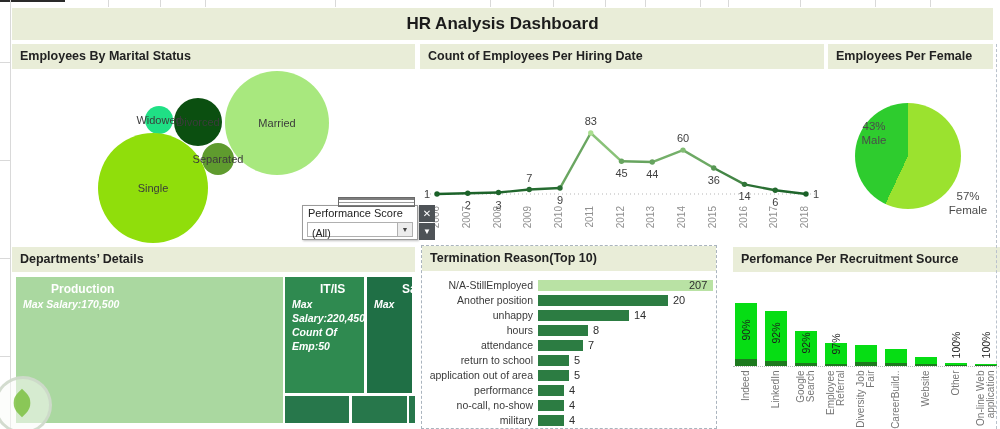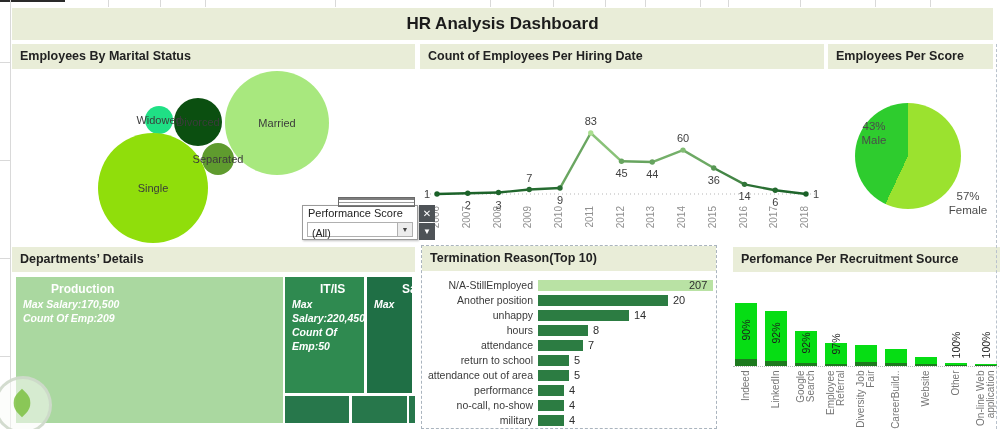--- a/index.html
+++ b/index.html
@@ -134,41 +134,40 @@
           <circle cx="324.5" cy="115.328" r="2.7" fill="rgb(49,117,56)"></circle>
           <text font-size="11" fill="#3f3f3f" x="324.5" y="131.328" text-anchor="middle">14</text>
           <circle cx="355.25" cy="121.28" r="2.7" fill="rgb(35,105,46)"></circle>
           <text font-size="11" fill="#3f3f3f" x="355.25" y="137.28" text-anchor="middle">6</text>
           <circle cx="386" cy="125" r="2.7" fill="rgb(26,97,40)"></circle>
           <text font-size="11" fill="#3f3f3f" x="393" y="129" text-anchor="start">1</text>
         </svg><div class="vlabel" style="left: -3px; top: 151px; width: 40px; height: 12px; text-align: right;">2006</div><div class="vlabel" style="left: 27.75px; top: 151px; width: 40px; height: 12px; text-align: right;">2007</div><div class="vlabel" style="left: 58.5px; top: 151px; width: 40px; height: 12px; text-align: right;">2008</div><div class="vlabel" style="left: 89.25px; top: 151px; width: 40px; height: 12px; text-align: right;">2009</div><div class="vlabel" style="left: 120px; top: 151px; width: 40px; height: 12px; text-align: right;">2010</div><div class="vlabel" style="left: 150.75px; top: 151px; width: 40px; height: 12px; text-align: right;">2011</div><div class="vlabel" style="left: 181.5px; top: 151px; width: 40px; height: 12px; text-align: right;">2012</div><div class="vlabel" style="left: 212.25px; top: 151px; width: 40px; height: 12px; text-align: right;">2013</div><div class="vlabel" style="left: 243px; top: 151px; width: 40px; height: 12px; text-align: right;">2014</div><div class="vlabel" style="left: 273.75px; top: 151px; width: 40px; height: 12px; text-align: right;">2015</div><div class="vlabel" style="left: 304.5px; top: 151px; width: 40px; height: 12px; text-align: right;">2016</div><div class="vlabel" style="left: 335.25px; top: 151px; width: 40px; height: 12px; text-align: right;">2017</div><div class="vlabel" style="left: 366px; top: 151px; width: 40px; height: 12px; text-align: right;">2018</div></div>
   </div>
 
   <div class="panel" id="panel-gender" style="left:828px;top:44px;width:165px;height:200px;">
-    <div class="panel-header">Employees Per Score</div>
+    <div class="panel-header">Employees Per Female</div>
     <div class="panel-body" id="gender-body">
       <div class="pie" id="gender-pie" style="left: 27px; top: 34px; width: 106px; height: 106px; background: conic-gradient(rgb(155, 226, 47) 0deg, rgb(155, 226, 47) 205.2deg, rgb(46, 204, 46) 205.2deg, rgb(46, 204, 46) 360deg);"></div>
       <div class="pie-label" style="left:22px;top:50px;width:48px;">
         <div>43%</div>
           <div>Male</div>
       </div>
       <div class="pie-label" style="left:116px;top:120px;width:48px;">
         <div>57%</div>
           <div>Female</div>
       </div>
     </div>
   </div>
 
   <div class="panel" id="panel-departments" style="left:12px;top:247px;width:403px;height:182px;">
     <div class="panel-header">Departments’ Details</div>
     <div class="panel-body" id="departments-body">
         <div class="tm-cell" style="left: 4px; top: 5px; width: 267px; height: 146px; background: rgb(170, 216, 160);">
           <div class="tm-title">Production</div>
           <div class="tm-line">Max Salary:170,500</div>
-          <div class="tm-line">Count Of Emp:209</div>
         </div>
         <div class="tm-cell" style="left: 273px; top: 5px; width: 79px; height: 116px; background: rgb(47, 138, 80);">
           <div class="tm-title">IT/IS</div>
           <div class="tm-line">Max</div>
           <div class="tm-line">Salary:220,450</div>
           <div class="tm-line">Count Of Emp:50</div>
         </div>
         <div class="tm-cell" style="left: 355px; top: 5px; width: 45px; height: 116px; background: rgb(31, 111, 69);">
           <div class="tm-title">Sales</div>
           <div class="tm-line">Max</div>
@@ -206,21 +205,21 @@
           <div class="t-label">attendance</div>
           <div class="t-bar" style="width: 45px; background: rgb(44, 124, 66);"></div>
           <div class="t-val" style="left: 166px;">7</div>
         </div>
         <div class="t-row" style="left: 0px; top: 82px; width: 290px;">
           <div class="t-label">return to school</div>
           <div class="t-bar" style="width: 31px; background: rgb(44, 124, 66);"></div>
           <div class="t-val" style="left: 152px;">5</div>
         </div>
         <div class="t-row" style="left: 0px; top: 97px; width: 290px;">
-          <div class="t-label">attendance out of area</div>
+          <div class="t-label">application out of area</div>
           <div class="t-bar" style="width: 31px; background: rgb(44, 124, 66);"></div>
           <div class="t-val" style="left: 152px;">5</div>
         </div>
         <div class="t-row" style="left: 0px; top: 112px; width: 290px;">
           <div class="t-label">performance</div>
           <div class="t-bar" style="width: 26px; background: rgb(44, 124, 66);"></div>
           <div class="t-val" style="left: 147px;">4</div>
         </div>
         <div class="t-row" style="left: 0px; top: 127px; width: 290px;">
           <div class="t-label">no-call, no-show</div>

